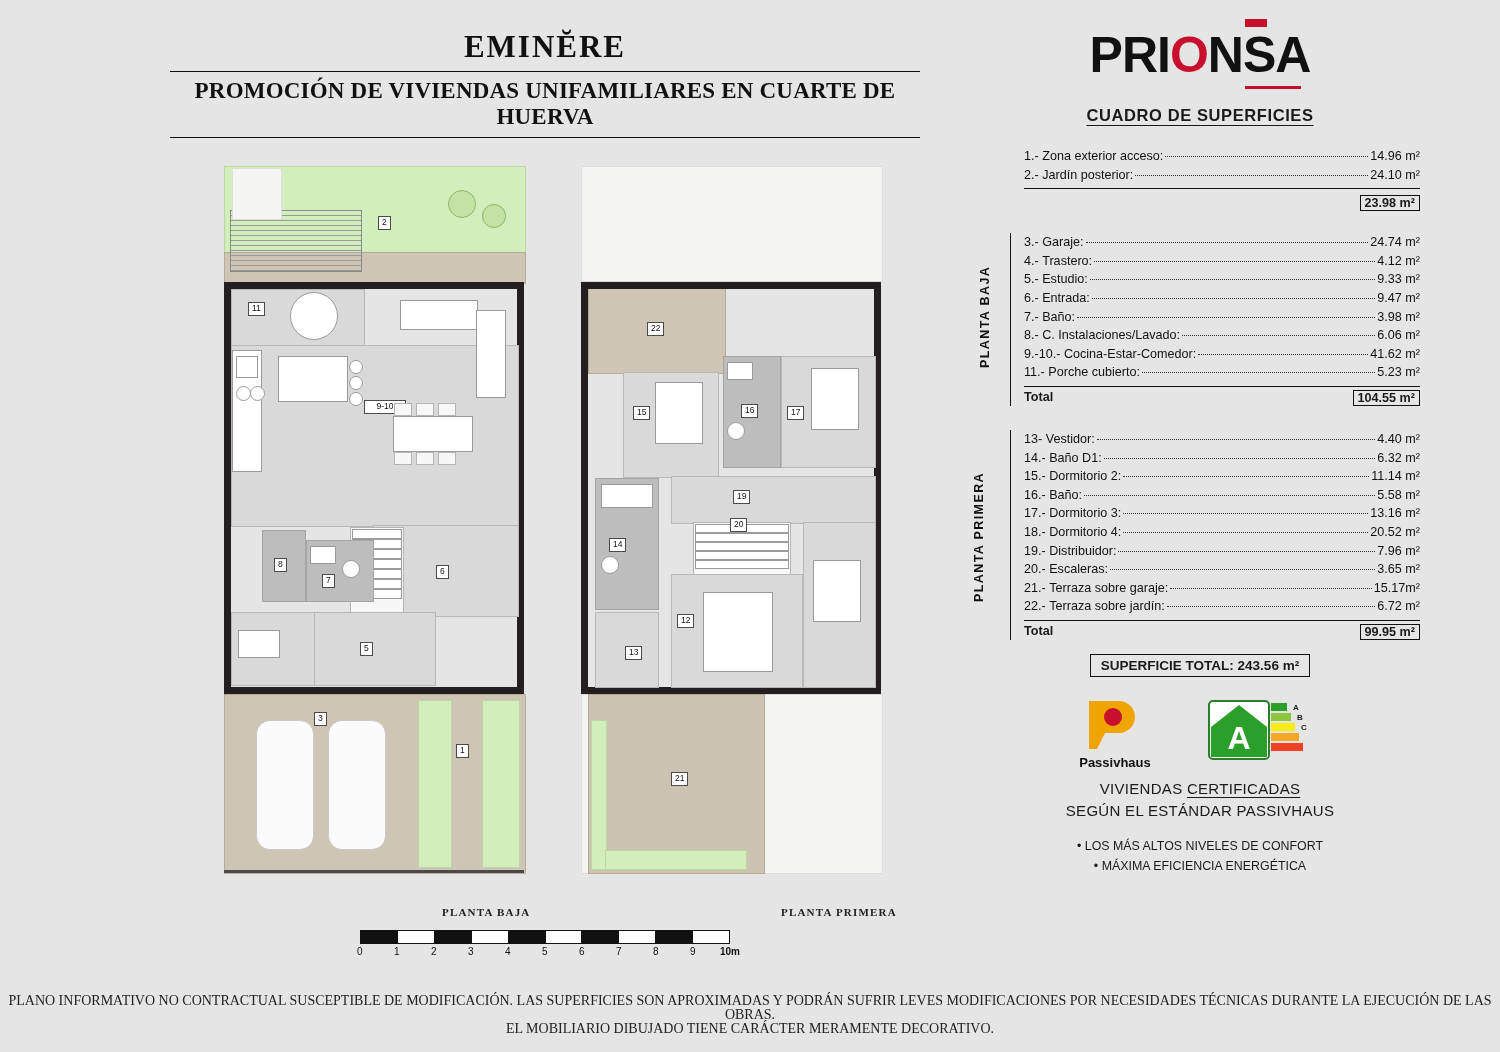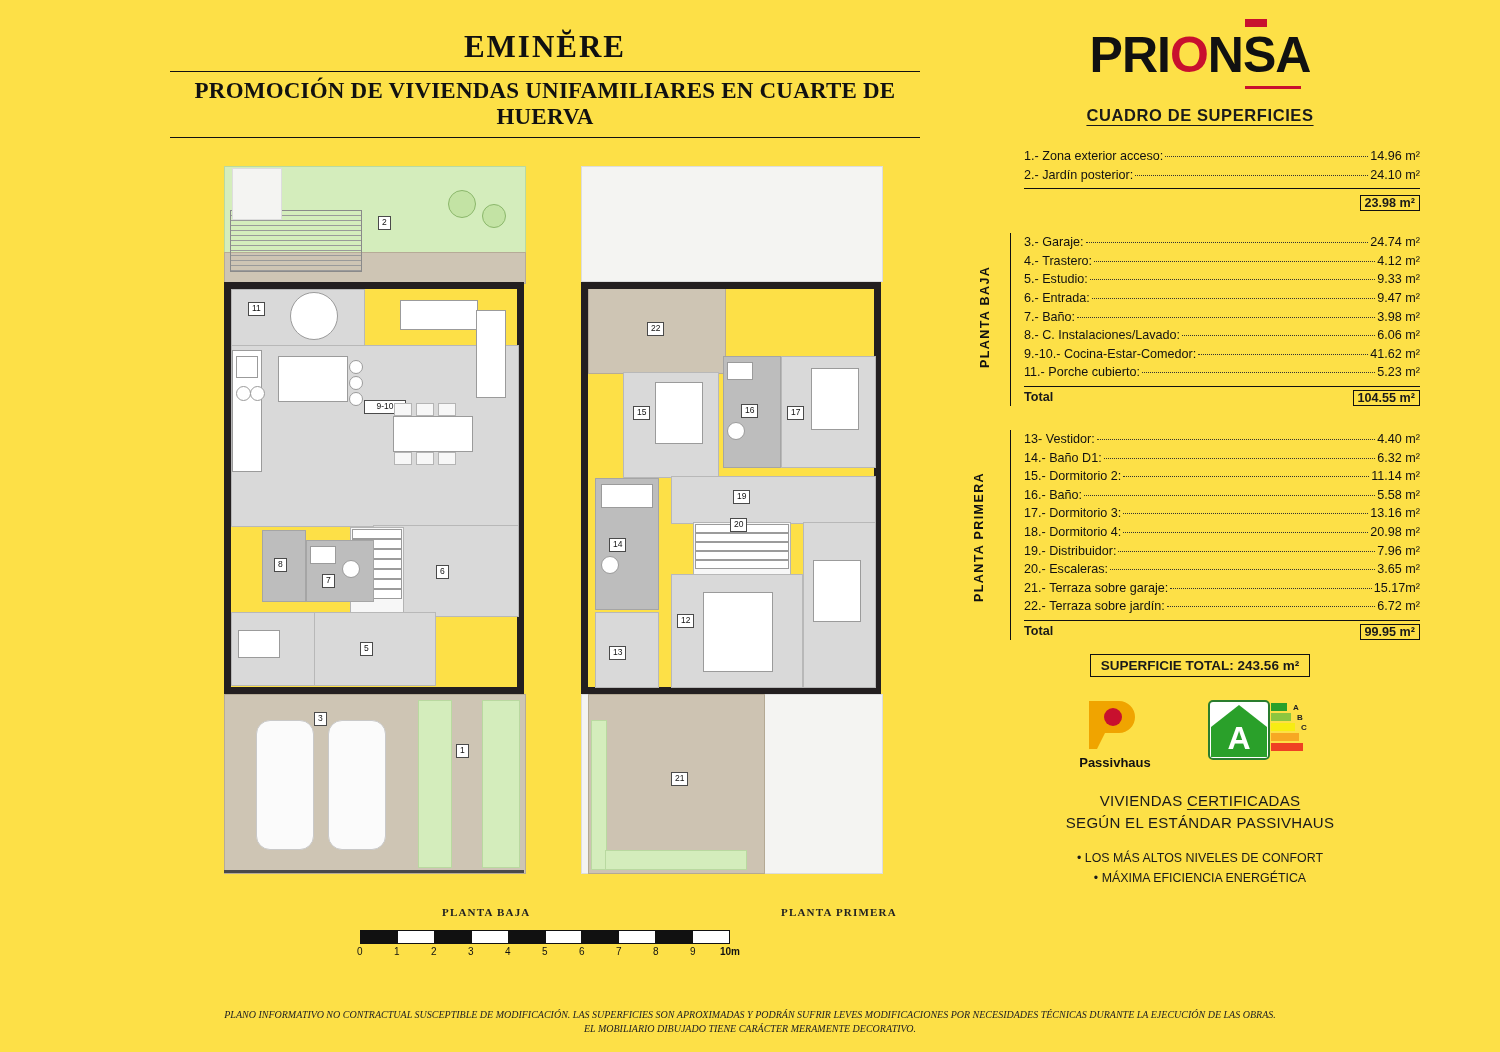--- a/index.html
+++ b/index.html
@@ -4,21 +4,21 @@
 <style>
   html,body{margin:0;padding:0;}
   body{
     width:1500px;height:1052px;
     background:#ffffff;
     font-family:"Liberation Sans", sans-serif;
     color:#1a1a1a;
     position:relative;
     overflow:hidden;
   }
-  .sheet{position:absolute;inset:0;background:#fde047;}
+  .sheet{position:absolute;inset:0;background:#e5e5e5;}
 
   
   .title-block{position:absolute;left:170px;top:30px;width:750px;text-align:center;}
   .brand-title{
     font-family:"Liberation Serif", serif;
     font-size:31px;font-weight:700;letter-spacing:2px;color:#111;
     line-height:1.1;
   }
   .rule{border-top:1.6px solid #111;margin:7px 0 6px;}
   .subtitle{
@@ -96,28 +96,28 @@
   .sum{display:flex;justify-content:flex-end;font-size:12.6px;font-weight:700;margin-top:3px;}
   .sum .box{border:1px solid #111;padding:0 4px;}
   .totalrow{display:flex;justify-content:space-between;font-size:12.6px;font-weight:700;
     border-top:1px solid #111;margin-top:4px;padding-top:3px;}
   .totalrow .box{border:1px solid #111;padding:0 4px;}
   .grandtotal{border:1.4px solid #111;display:inline-block;padding:3px 10px;font-weight:700;font-size:13.5px;margin-top:14px;}
 
   .certs{display:flex;align-items:center;gap:50px;margin-top:18px;justify-content:center;}
   .passiv{display:flex;flex-direction:column;align-items:center;}
   .passiv-name{font-size:13px;font-weight:700;color:#111;margin-top:2px;}
-  .cert-lines{text-align:center;margin-top:20px;font-size:15px;letter-spacing:.3px;line-height:22px;}
+  .cert-lines{text-align:center;margin-top:8px;font-size:15px;letter-spacing:.3px;line-height:22px;}
   .cert-lines u{text-underline-offset:3px;}
   .bullets{margin-top:14px;font-size:12.4px;line-height:20px;text-align:center;}
 
   
   .footer{
     position:absolute;left:0;right:0;bottom:16px;text-align:center;
-    font-family:"Liberation Serif", serif;font-size:10px;color:#222;line-height:14px;font-style:italic;
+    font-family:"Liberation Serif", serif;font-size:14px;color:#222;line-height:14px;
   }
 </style>
 </head>
 <body>
 
 <div class="sheet">
 
   <div class="title-block">
     <div class="brand-title">EMINĔRE</div>
     <div class="rule"></div>
@@ -252,21 +252,21 @@
 
     <div class="room" style="left:96px;top:414px;width:130px;height:112px;"></div>
     <div class="tag" style="left:102px;top:454px;">12</div>
     <div class="furn" style="left:128px;top:432px;width:68px;height:78px;"></div>
 
     <div class="room" style="left:228px;top:362px;width:71px;height:164px;"></div>
     <div class="tag" style="left:264px;top:438px;">18</div>
     <div class="furn" style="left:238px;top:400px;width:46px;height:60px;"></div>
 
     <div class="room" style="left:20px;top:452px;width:62px;height:74px;"></div>
-    <div class="tag" style="left:34px;top:486px;">13</div>
+    <div class="tag" style="left:50px;top:486px;">13</div>
 
     <div class="room-ter" style="left:13px;top:534px;width:175px;height:178px;background:#cdc3b2;border:1px solid #b4a994;"></div>
     <div class="room-green" style="left:16px;top:560px;width:14px;height:148px;"></div>
     <div class="room-green" style="left:30px;top:690px;width:140px;height:18px;"></div>
     <div class="tag" style="left:96px;top:612px;">21</div>
   </div>
 
   <div class="plan-caption" style="left:781px;top:906px;">PLANTA PRIMERA</div>
 
   <div class="scalebar">
@@ -349,21 +349,21 @@
 
     <div style="position:relative;margin-top:24px;">
       <div class="vlabel" style="left:-8px;top:0;height:214px;width:16px;">PLANTA PRIMERA</div>
       <div class="grp">
         <div class="bar"></div>
         <div class="row"><span class="lbl">13-</span>&nbsp;<span class="lbl">Vestidor:</span><span class="dots"></span><span class="val">4.40 m²</span></div>
         <div class="row"><span class="lbl">14.-</span>&nbsp;<span class="lbl">Baño D1:</span><span class="dots"></span><span class="val">6.32 m²</span></div>
         <div class="row"><span class="lbl">15.-</span>&nbsp;<span class="lbl">Dormitorio 2:</span><span class="dots"></span><span class="val">11.14 m²</span></div>
         <div class="row"><span class="lbl">16.-</span>&nbsp;<span class="lbl">Baño:</span><span class="dots"></span><span class="val">5.58 m²</span></div>
         <div class="row"><span class="lbl">17.-</span>&nbsp;<span class="lbl">Dormitorio 3:</span><span class="dots"></span><span class="val">13.16 m²</span></div>
-        <div class="row"><span class="lbl">18.-</span>&nbsp;<span class="lbl">Dormitorio 4:</span><span class="dots"></span><span class="val">20.98 m²</span></div>
+        <div class="row"><span class="lbl">18.-</span>&nbsp;<span class="lbl">Dormitorio 4:</span><span class="dots"></span><span class="val">20.52 m²</span></div>
         <div class="row"><span class="lbl">19.-</span>&nbsp;<span class="lbl">Distribuidor:</span><span class="dots"></span><span class="val">7.96 m²</span></div>
         <div class="row"><span class="lbl">20.-</span>&nbsp;<span class="lbl">Escaleras:</span><span class="dots"></span><span class="val">3.65 m²</span></div>
         <div class="row"><span class="lbl">21.-</span>&nbsp;<span class="lbl">Terraza sobre garaje:</span><span class="dots"></span><span class="val">15.17m²</span></div>
         <div class="row"><span class="lbl">22.-</span>&nbsp;<span class="lbl">Terraza sobre jardín:</span><span class="dots"></span><span class="val">6.72 m²</span></div>
         <div class="totalrow">
           <span>Total</span>
           <span class="box">99.95 m²</span>
         </div>
       </div>
     </div>

